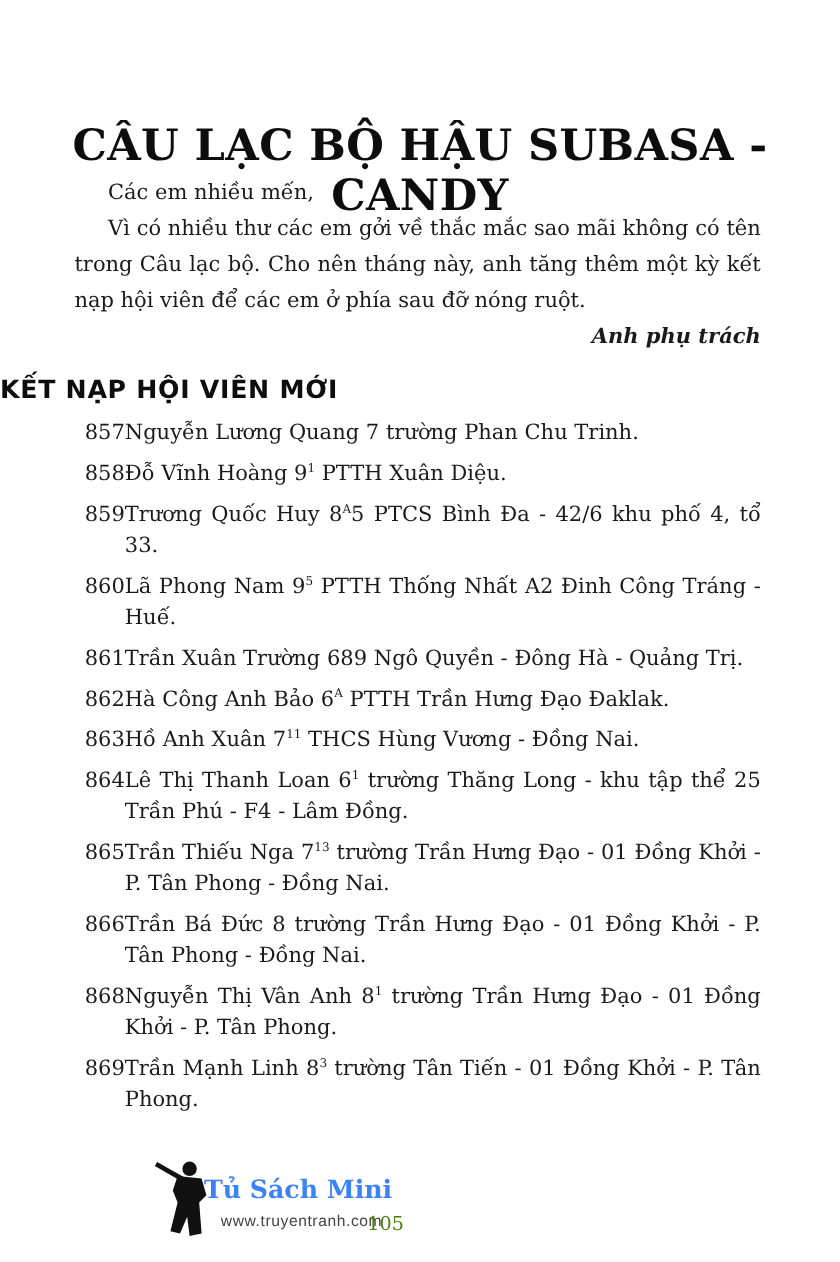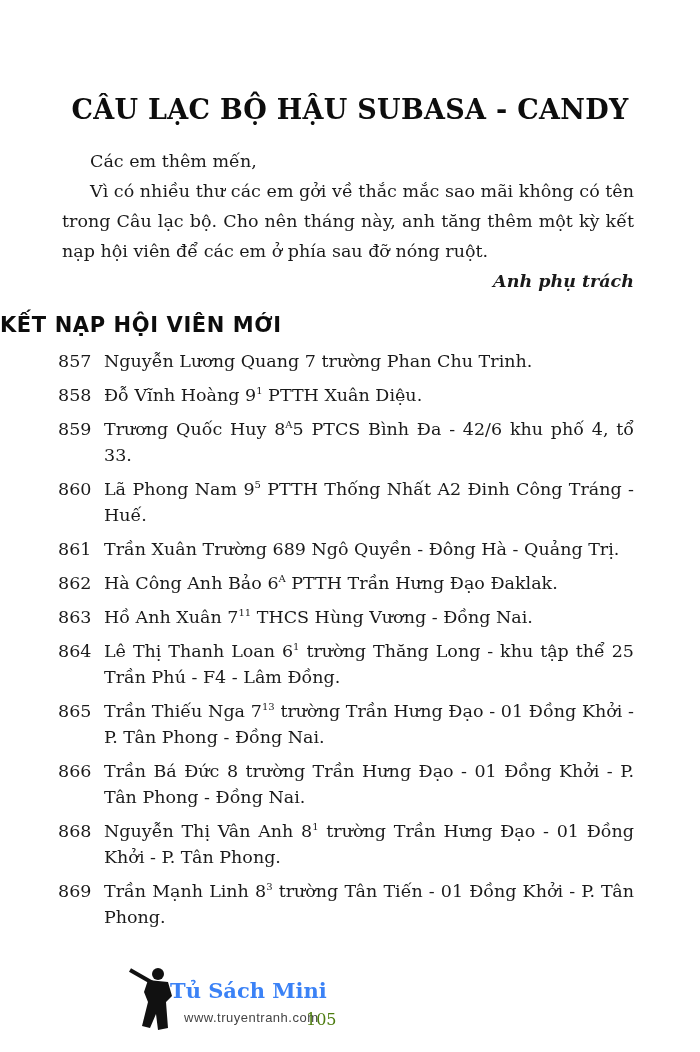--- a/index.html
+++ b/index.html
@@ -3,21 +3,21 @@
 <meta charset="utf-8">
 <style>
   html, body { margin: 0; padding: 0; }
   body {
     width: 700px; height: 1052px; background: #ffffff; color: #111;
     font-family: "DejaVu Serif", "Liberation Serif", serif;
     position: relative; overflow: hidden;
   }
   .page-title {
     position: absolute; top: 76px; left: 0; width: 700px; text-align: center;
-    font-family: "DejaVu Serif", serif; font-weight: bold; font-size: 27px;
+    font-family: "DejaVu Serif", serif; font-weight: bold; font-size: 36px;
     letter-spacing: 0.3px; color: #0d0d0d;
   }
   .letter {
     position: absolute; top: 146px; left: 62px; width: 572px;
     font-size: 17.5px; line-height: 30px; color: #1a1a1a;
   }
   .letter p { margin: 0; }
   .letter .greeting { text-indent: 28px; }
   .letter .body { text-indent: 28px; text-align: justify; text-align-last: left; }
   .letter .sign { text-align: right; font-style: italic; font-weight: bold; }
@@ -25,21 +25,21 @@
     position: absolute; top: 296px; left: 0; width: 700px; 
     font-family: "DejaVu Sans", sans-serif; font-weight: bold; font-size: 21px;
     letter-spacing: 0.6px; color: #0d0d0d;
   }
   .members {
     position: absolute; top: 348px; left: 58px; width: 576px;
     list-style: none; margin: 0; padding: 0;
     font-size: 17.5px; line-height: 26px; color: #1a1a1a;
   }
   .members li { display: flex; margin-bottom: 8px; }
-  .members .num { width: 46px; flex: 0 0 46px; }
+  .members .num { width: 46px; flex: 0 0 46px; text-align: right; }
   .members .txt { flex: 1; text-align: justify; text-align-last: left; }
   .members sup { font-size: 10px; line-height: 0; }
   .footer-logo {
     position: absolute; top: 962px; left: 128px; width: 200px; height: 70px;
   }
   .footer-logo .brand {
     position: absolute; left: 42px; top: 16px;
     font-family: "DejaVu Serif", serif; font-weight: bold; font-size: 21px; color: #3b82f6;
   }
   .footer-logo .site {
@@ -50,21 +50,21 @@
     position: absolute; top: 1010px; left: 306px;
     font-size: 16px; color: #4d7c0f;
   }
 </style>
 </head>
 <body>
 
 <h1 class="page-title">CÂU LẠC BỘ HẬU SUBASA - CANDY</h1>
 
 <div class="letter">
-  <p class="greeting">Các em thêm mến,</p>
+  <p class="greeting">Các em nhiều mến,</p>
   <p class="body">Vì có nhiều thư các em gởi về thắc mắc sao mãi không có tên trong Câu lạc bộ. Cho nên tháng này, anh tăng thêm một kỳ kết nạp hội viên để các em ở phía sau đỡ nóng ruột.</p>
   <p class="sign">Anh phụ trách</p>
 </div>
 
 <h2 class="section-title">KẾT NẠP HỘI VIÊN MỚI</h2>
 
 <ul class="members">
   <li>
       <span class="num">857</span>
       <span class="txt"><span>Nguyễn Lương Quang</span> <span>7</span><sup></sup> <span>trường Phan Chu Trinh.</span></span>

